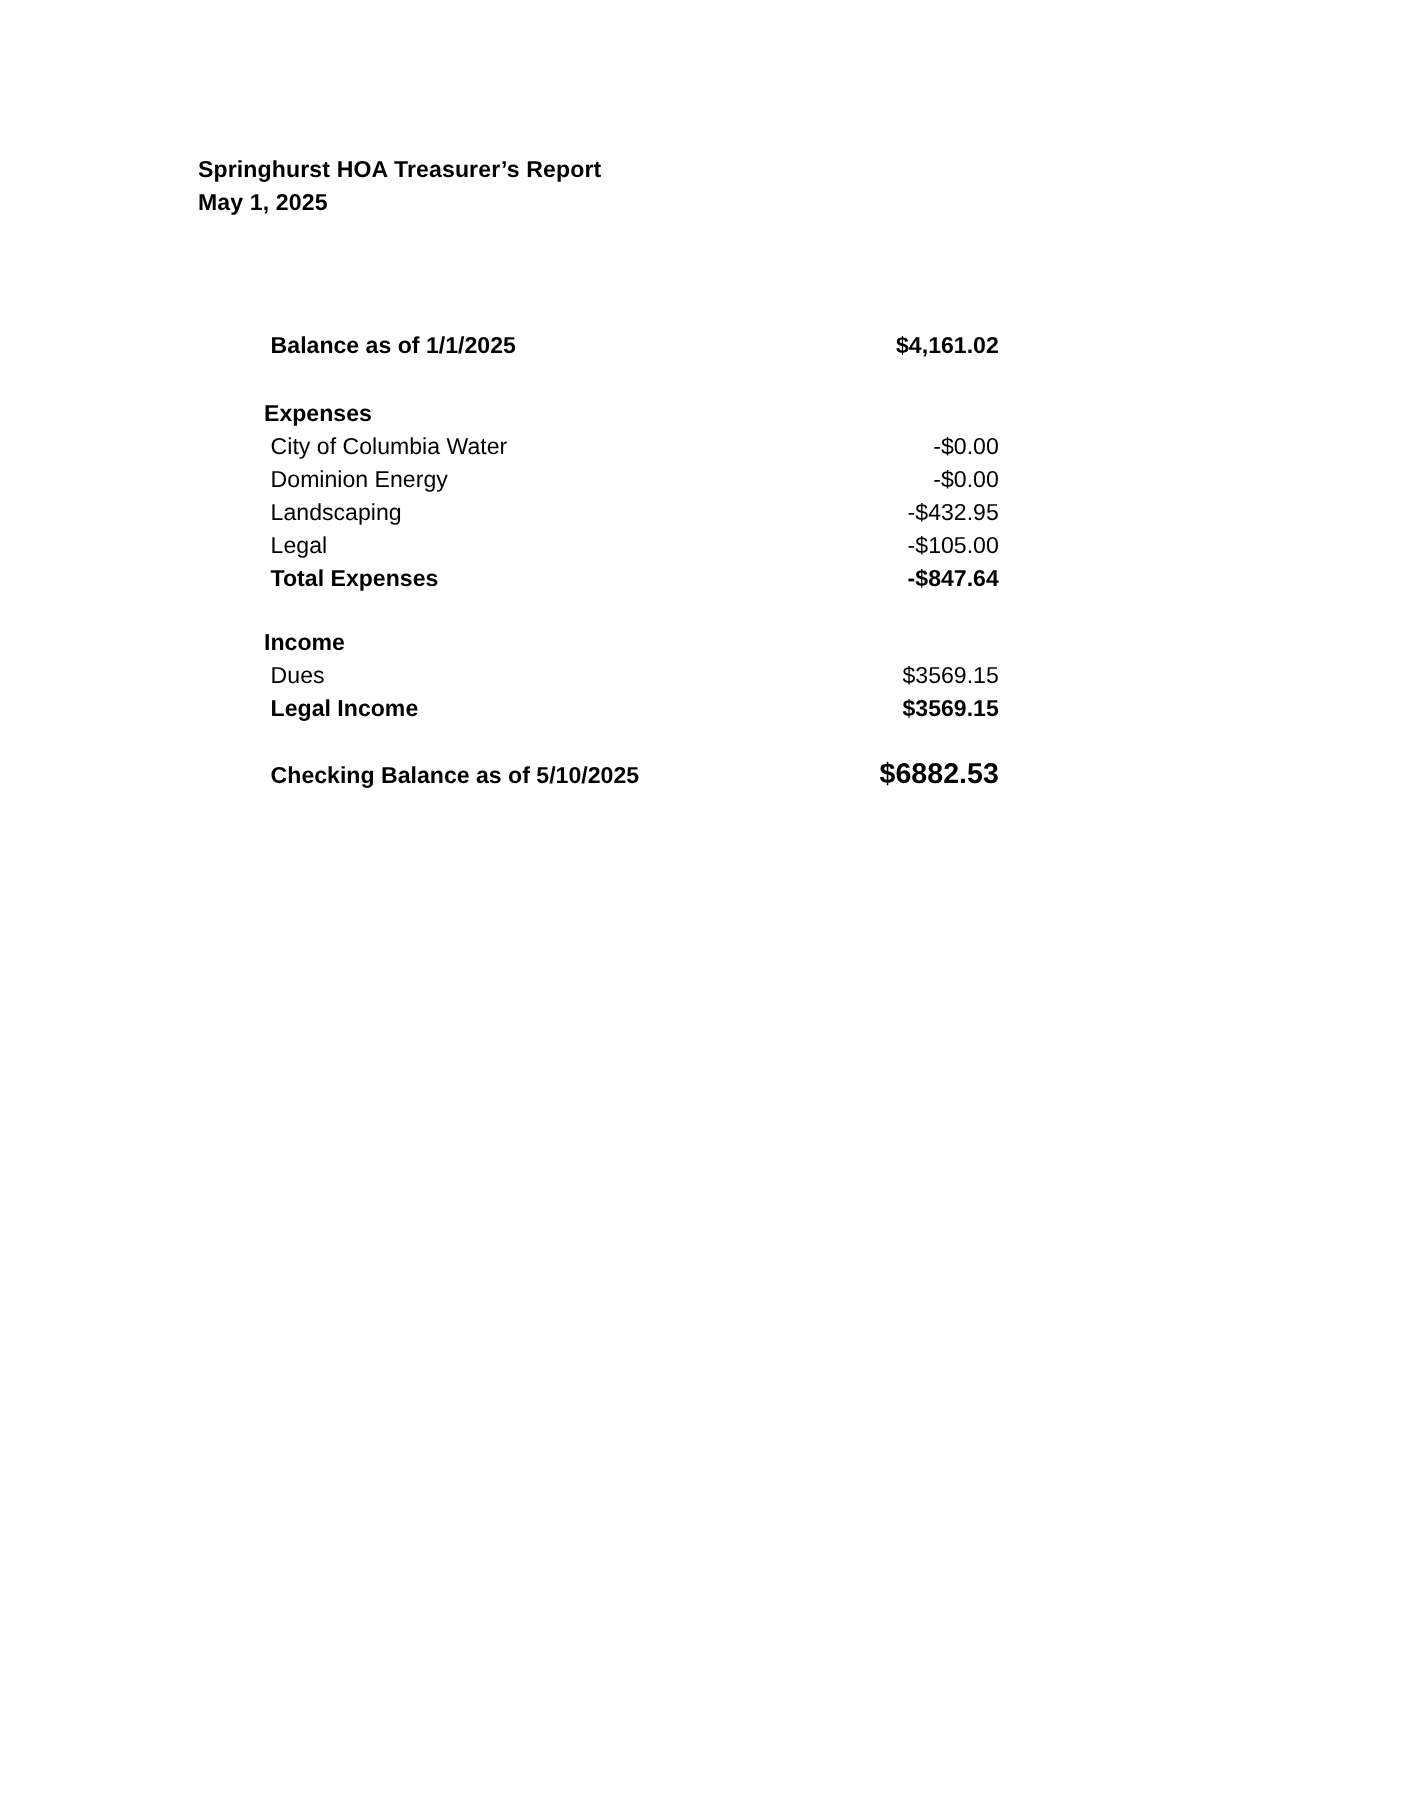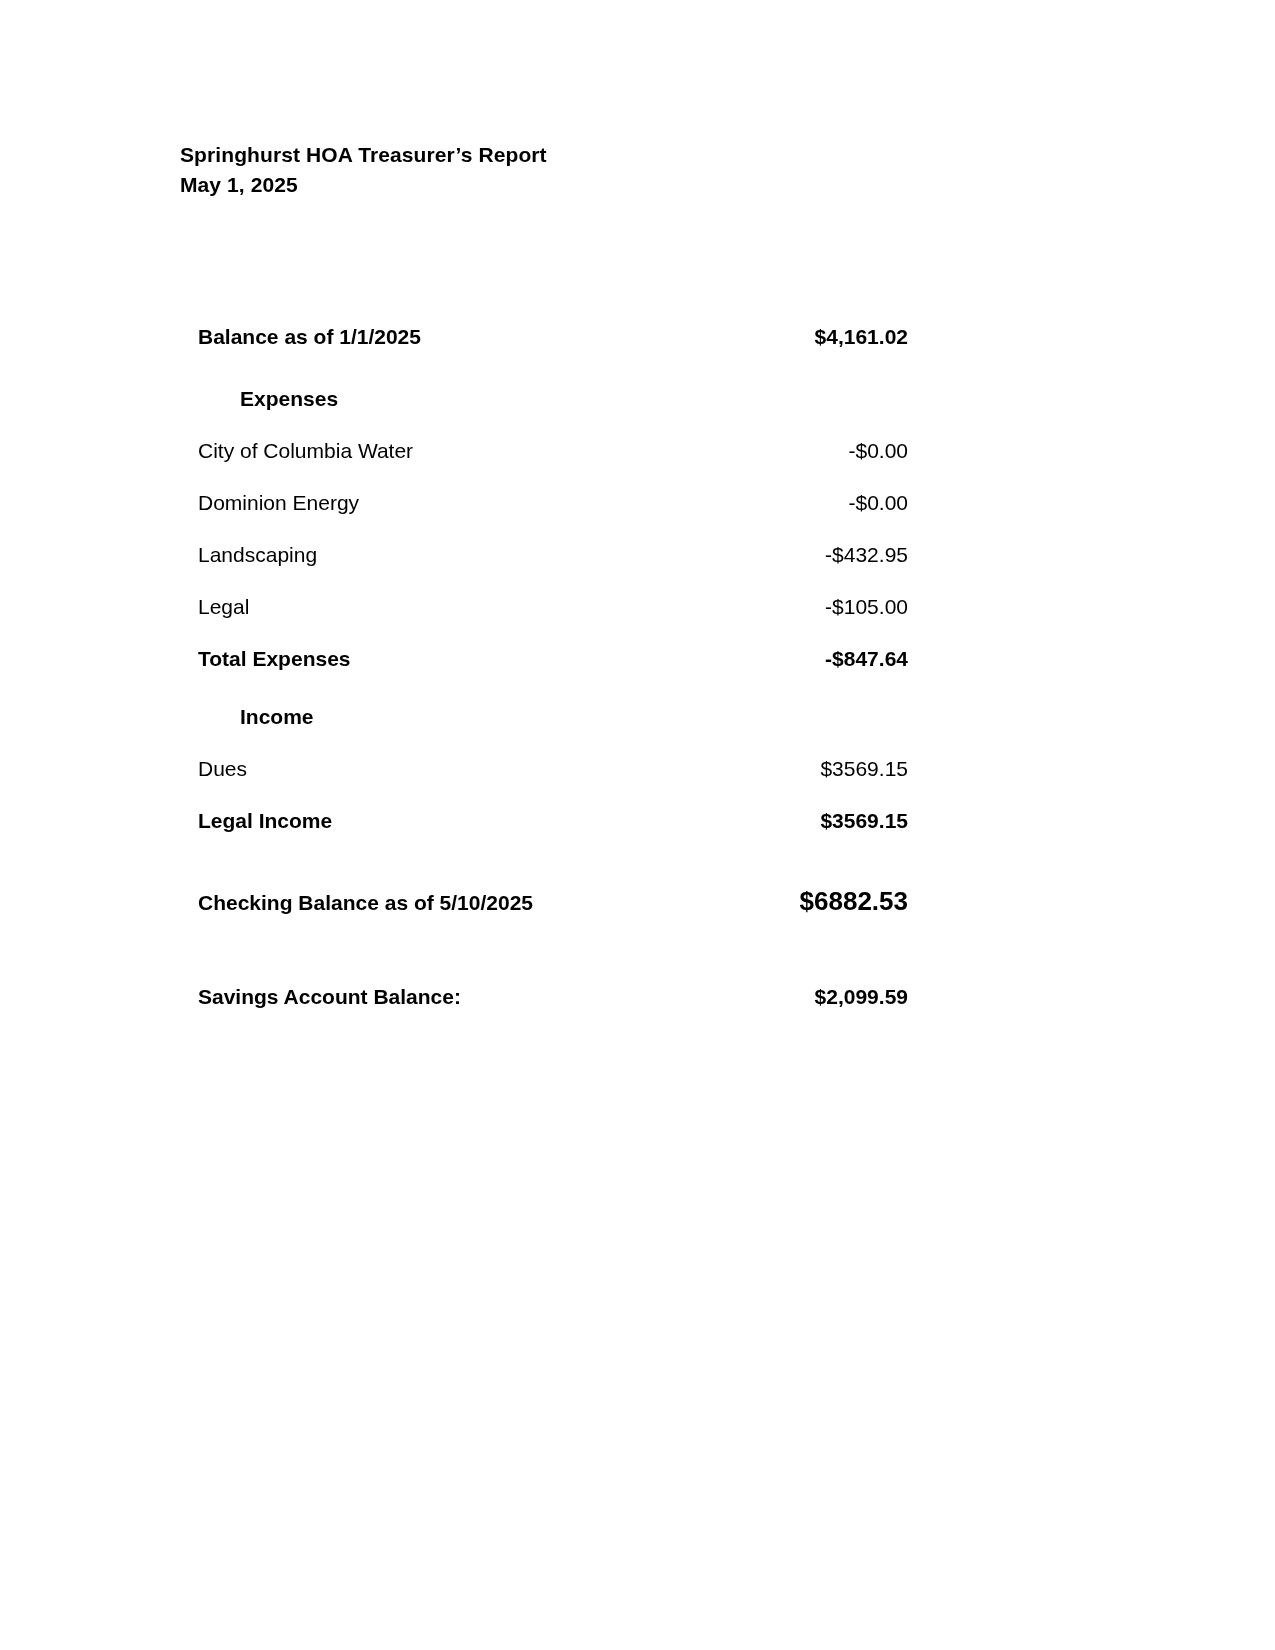--- a/index.html
+++ b/index.html
@@ -39,25 +39,25 @@
   .row {
     display: flex;
     align-items: baseline;
     justify-content: space-between;
     line-height: 30px;
     font-size: 21px;
   }
   .row .label {
     text-align: left;
     white-space: nowrap;
+    margin-left: 48px;
   }
   .row .amount {
     text-align: center;
     white-space: nowrap;
-    margin-top: 22px;
   }
   .bold .label, .bold .amount {
     font-weight: bold;
   }
   .section-head {
     font-size: 21px;
     font-weight: bold;
     line-height: 30px;
     margin-left: 42px;
   }
@@ -132,19 +132,15 @@
     <div class="spacer-md"></div>
 
     <div class="row bold checking">
       <span class="label">Checking Balance as of 5/10/2025</span>
       <span class="amount">$6882.53</span>
     </div>
 
     <div class="spacer-lg"></div>
     <div class="spacer-sm"></div>
 
-    <div class="row bold">
-      <span class="label">Savings Account Balance:</span>
-      <span class="amount">$2,099.59</span>
-    </div>
 
   </div>
 </div>
 
 </body></html>

